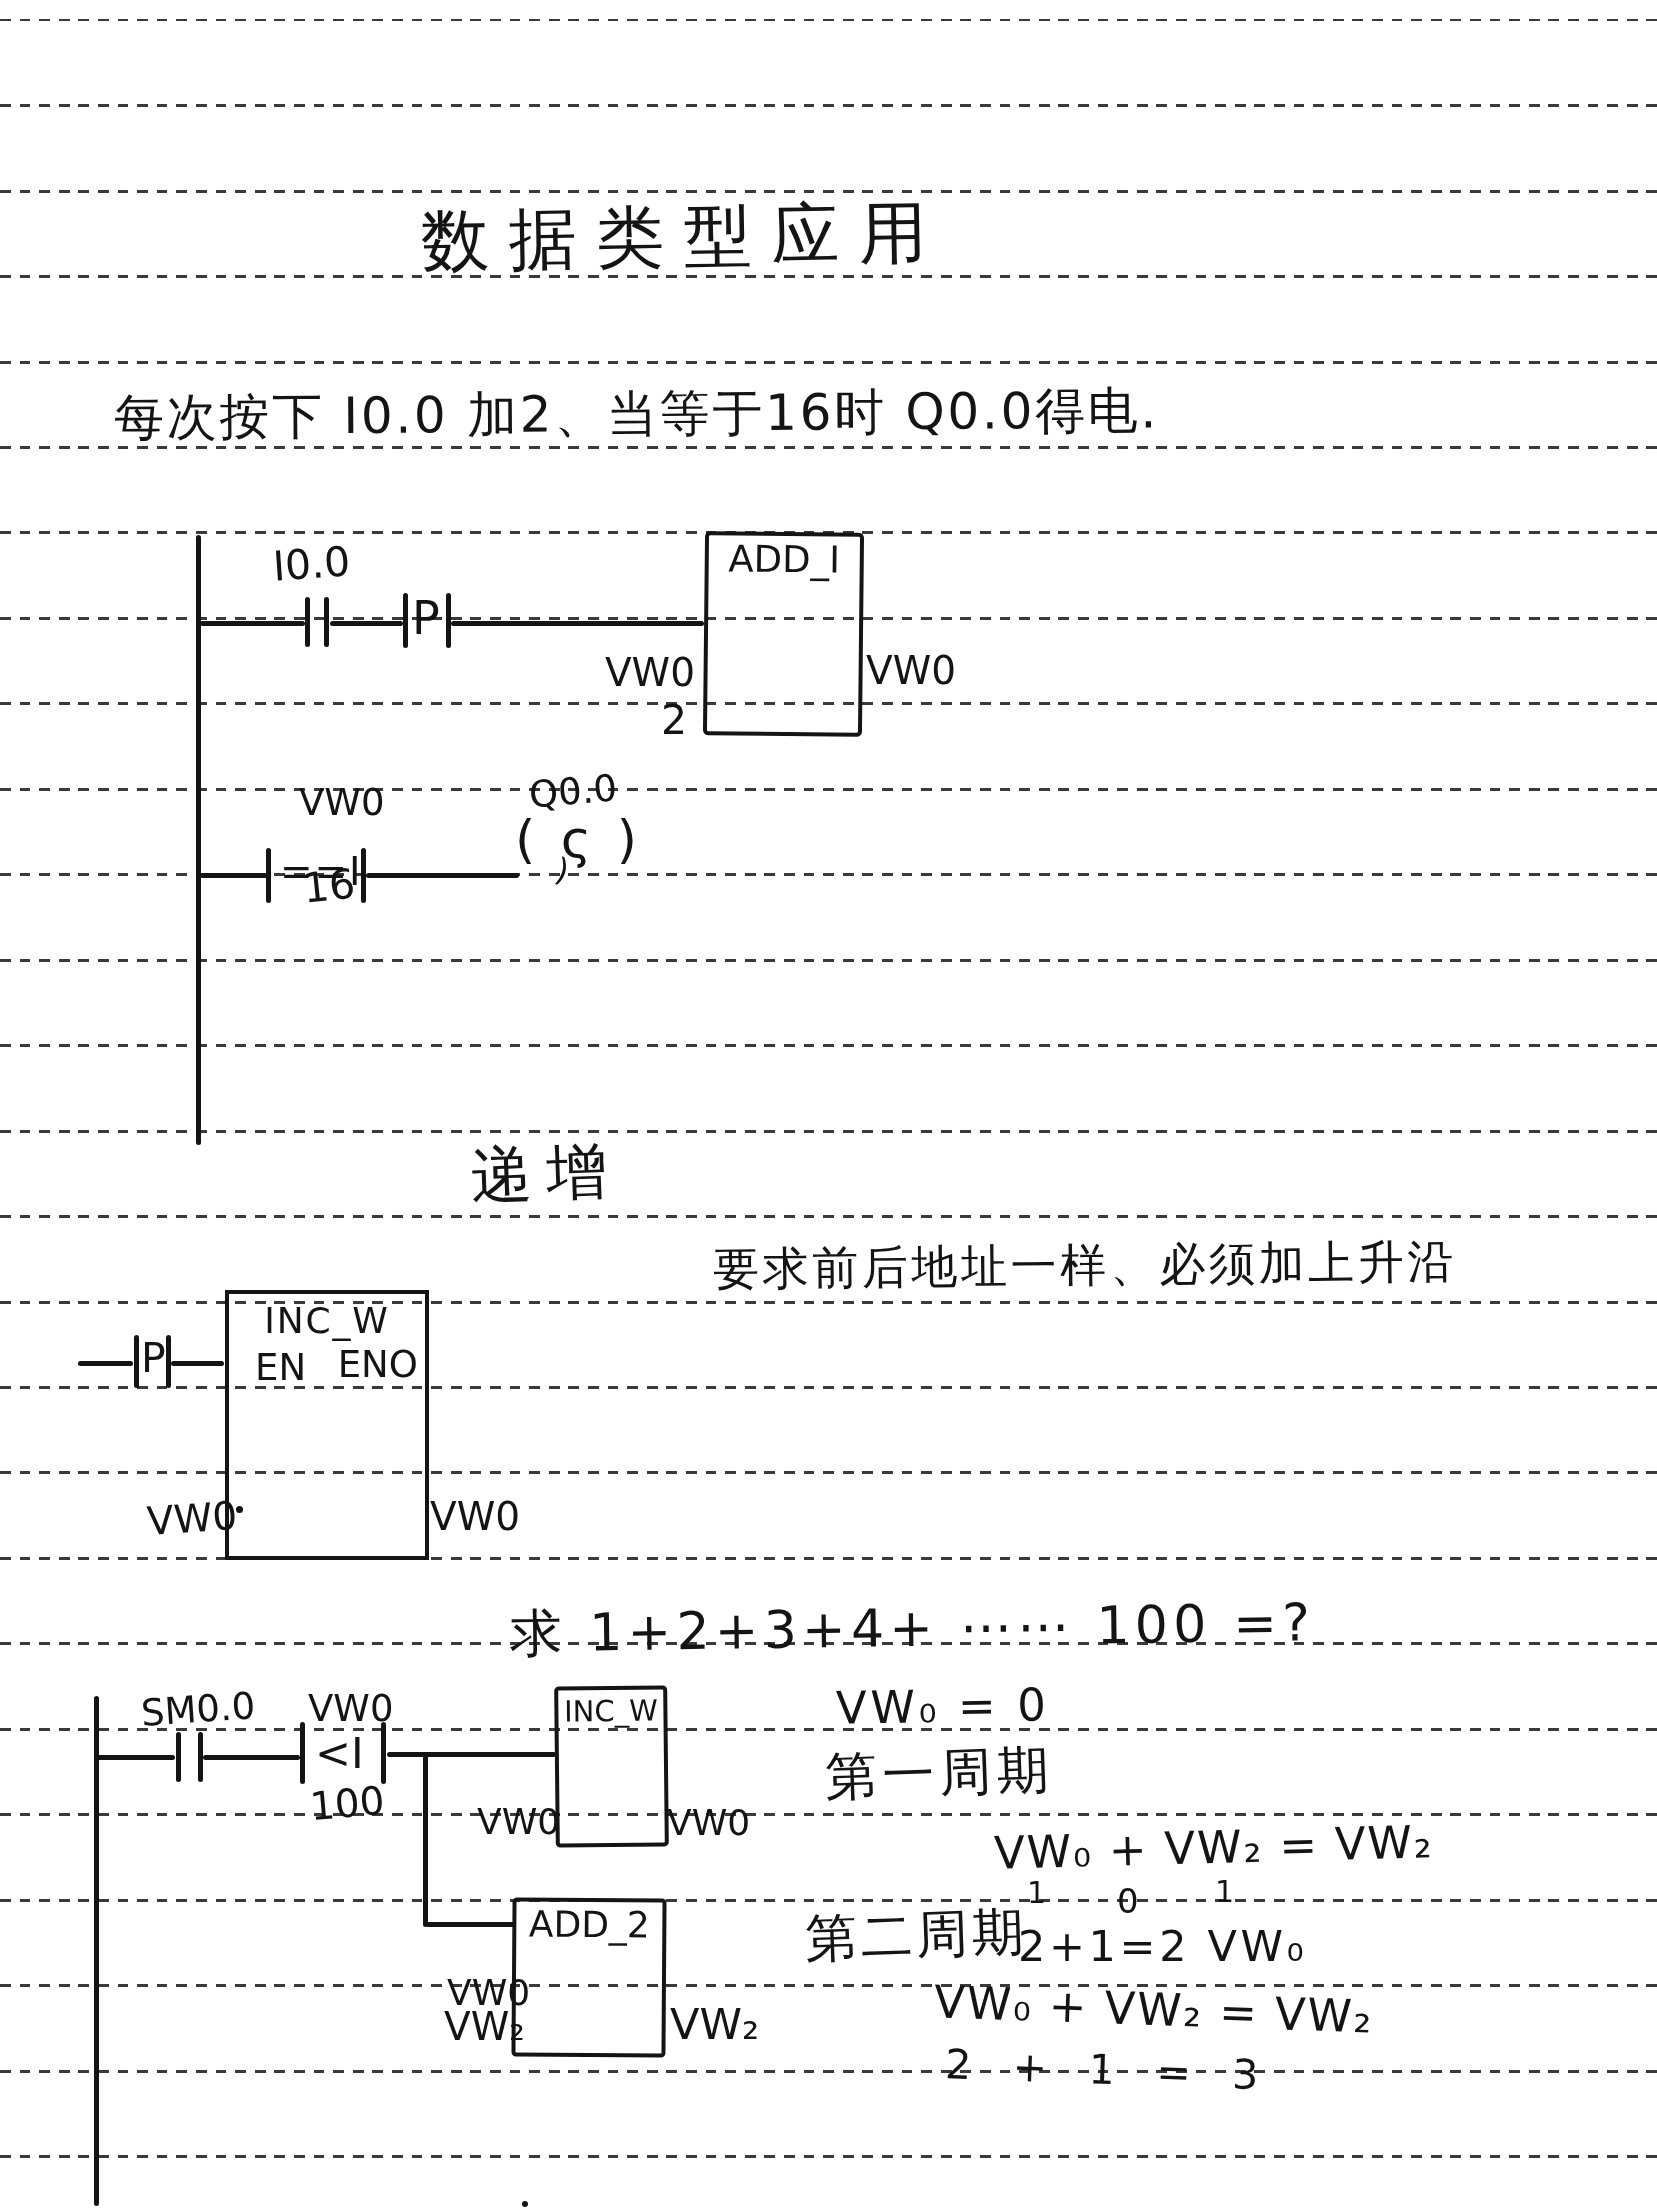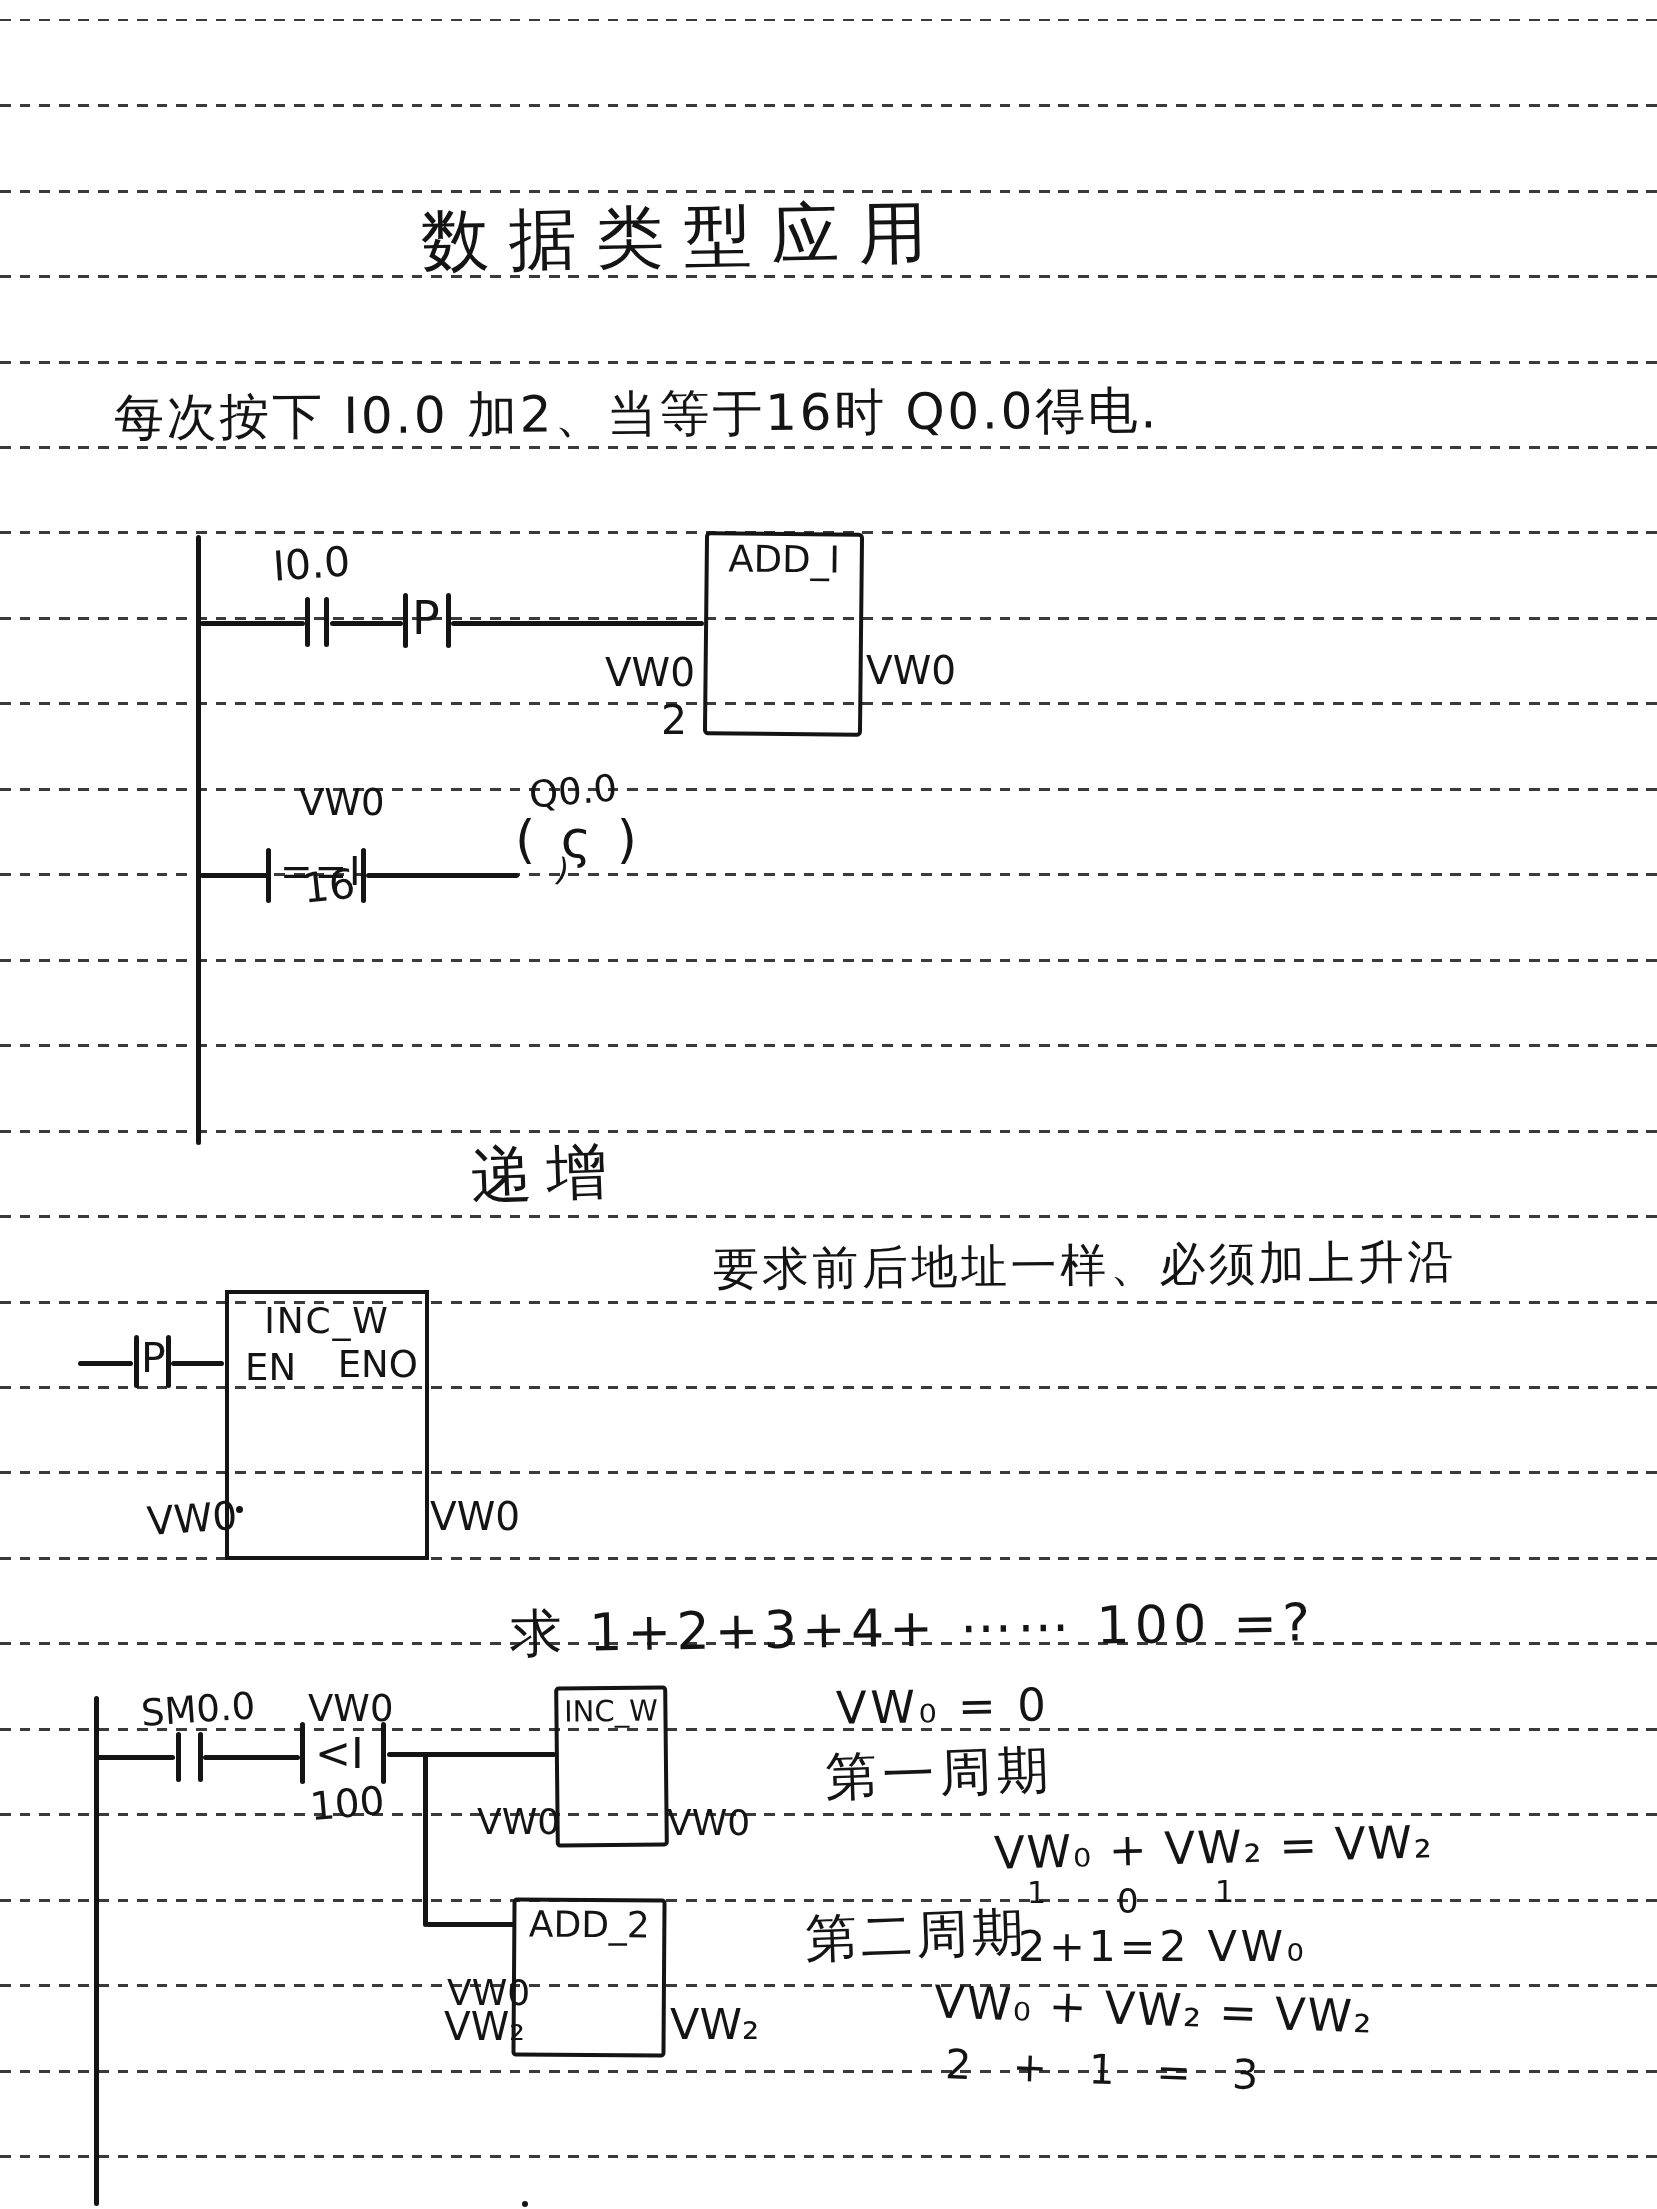--- a/index.html
+++ b/index.html
@@ -94,21 +94,21 @@
   <div class="txt" style="left:713px;top:1242px;font-size:46px;letter-spacing:3.6px;transform:rotate(-0.6deg);">要求前后地址一样、必须加上升沿</div>
 
   <div class="wire-h" style="left:78px;top:1361px;width:55px;"></div>
   <div class="bar" style="left:134px;top:1335px;height:53px;"></div>
   <div class="txt" style="left:141px;top:1338px;font-size:41px;">P</div>
   <div class="bar" style="left:166px;top:1335px;height:53px;"></div>
   <div class="wire-h" style="left:171px;top:1361px;width:53px;"></div>
 
   <div class="lbox" style="left:225px;top:1290px;width:196px;height:262px;">
     <div class="boxtitle" style="top:9px;font-size:36px;letter-spacing:1.8px;">INC_W</div>
-    <div class="txt" style="left:16px;top:55px;font-size:37px;">EN</div>
+    <div class="txt" style="left:26px;top:55px;font-size:37px;">EN</div>
     <div class="txt" style="right:7.1px;top:52px;font-size:37px;">ENO</div>
     <div class="dot" style="left:7.1px;top:212px;width:7.1px;height:7.1px;"></div>
   </div>
   <div class="txt" style="left:147px;top:1499px;font-size:39px;transform:rotate(-4deg);">VW0</div>
   <div class="txt" style="left:430px;top:1497px;font-size:39px;">VW0</div>
 
   <div class="txt" style="left:510px;top:1602px;font-size:52px;letter-spacing:5.3px;transform:rotate(-0.8deg);">求 1+2+3+4+ ⋯⋯ 100 =?</div>
 
   <div class="wire-v" style="left:94px;top:1696px;height:510px;"></div>
   <div class="wire-h" style="left:97px;top:1755px;width:78px;"></div>

